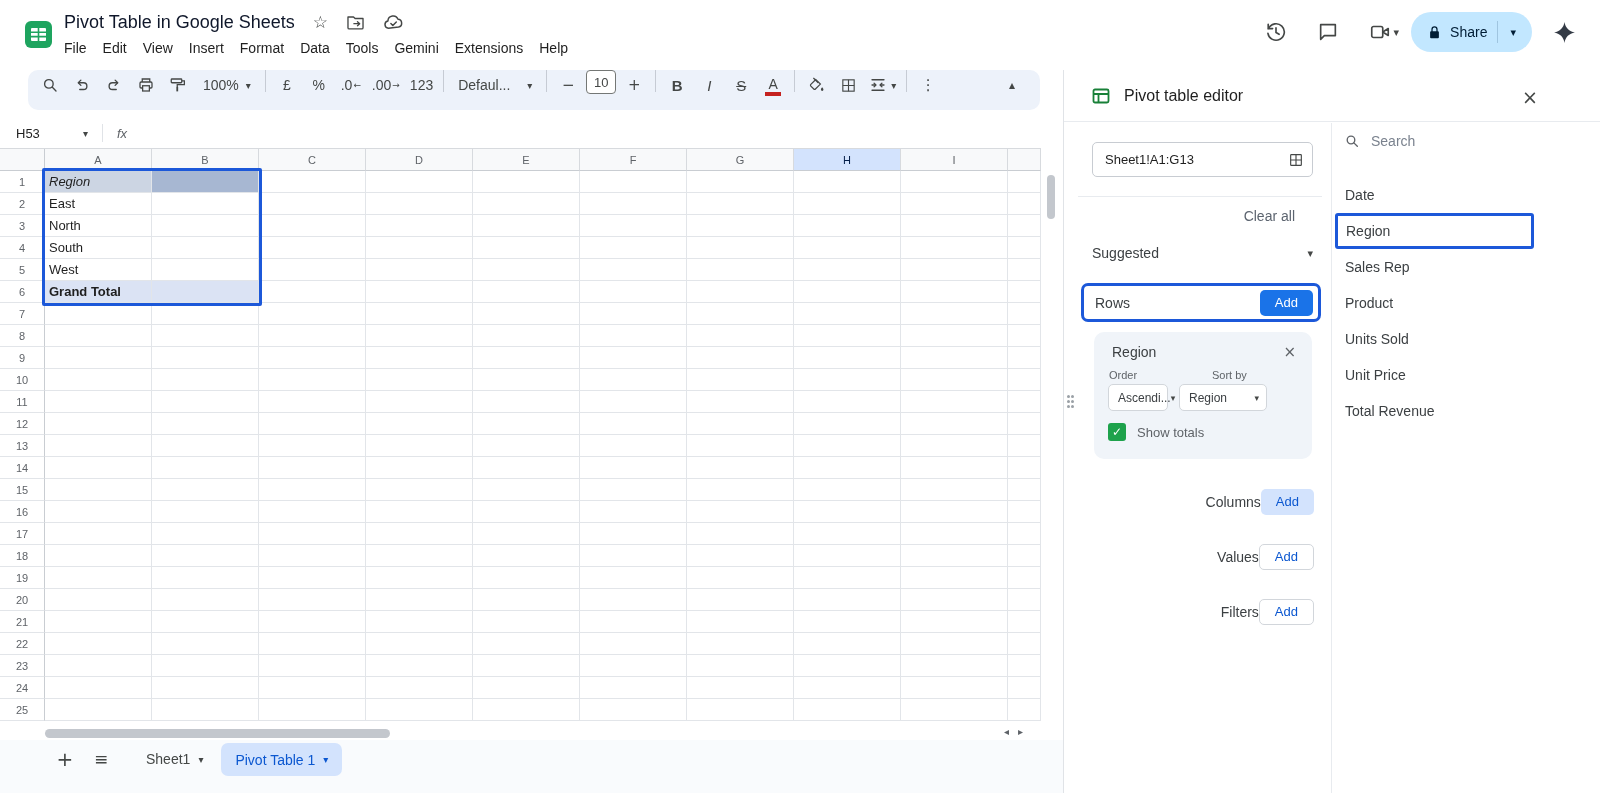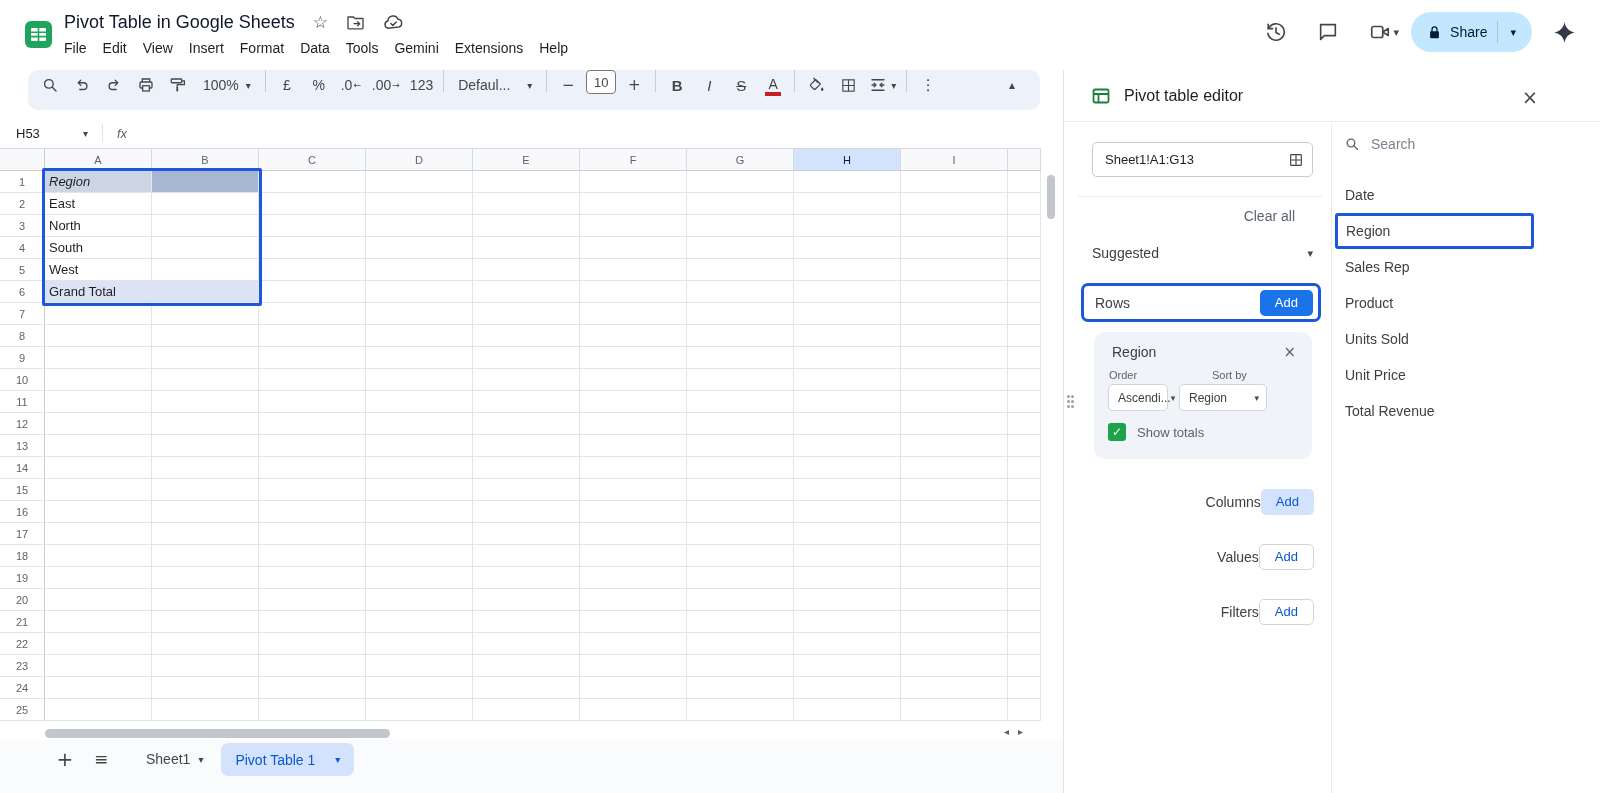--- a/index.html
+++ b/index.html
@@ -58,33 +58,33 @@
 .col-h{width:107px;background:#f8f9fa;border-right:1px solid #d7dade;border-bottom:1px solid #c9cdd2;display:flex;align-items:center;justify-content:center;font-size:11px;color:#5f6368;cursor:pointer}
 .col-h.active{background:#d3e3fd;color:#041e49;font-weight:500}
 .col-h.partial{width:33px}
 .grid-row{display:flex;height:22px}
 .row-num{width:45px;background:#fff;border-right:1px solid #c9cdd2;border-bottom:1px solid #e2e5e9;display:flex;align-items:center;justify-content:center;font-size:11px;color:#5f6368;cursor:pointer}
 .cell{width:107px;border-right:1px solid #e2e5e9;border-bottom:1px solid #e2e5e9;font-size:13px;color:#1f1f1f;display:flex;align-items:center;padding:0 4px;overflow:hidden;white-space:nowrap;cursor:cell}
 .cell.partial{width:33px}
 .cell.a1{font-style:italic;background:#ccd5e3}
 .cell.b1{background:#a7b7d2}
 .cell.total{background:#dbe3f4}
-.cell.bold{font-weight:400}
+.cell.bold{font-weight:700}
 .selection-box{position:absolute;left:42px;top:20px;width:220px;height:138px;border:3px solid #1c58d9;border-radius:2px;pointer-events:none}
 .vscroll-thumb{position:absolute;left:1047px;top:175px;width:8px;height:44px;background:#c3c7cd;border-radius:4px;cursor:pointer}
 .hscroll-thumb{position:absolute;left:45px;top:729px;width:345px;height:9px;background:#c3c7cd;border-radius:5px;cursor:pointer}
 .hscroll-arrows{position:absolute;left:1004px;top:726px;display:flex;gap:9px;font-size:10px;color:#5f6368}
 .hscroll-arrows span{cursor:pointer}
 
 
 .bottom-bar{position:absolute;top:740px;left:0;width:1063px;height:53px;background:#f9fbfd;display:flex;align-items:flex-start;padding:3px 0 0 50px;gap:6px}
 .bb-btn{width:30px;height:32px;font-size:20px;color:#444746;display:flex;align-items:center;justify-content:center;cursor:pointer}
 .bb-menu{font-size:17px}
 .sheet-tab{display:flex;align-items:center;gap:8px;height:32px;padding:0 12px;font-size:14px;font-weight:500;color:#444746;cursor:pointer;margin-left:12px}
-.active-tab{display:flex;align-items:center;gap:20px;height:33px;padding:0 14px;background:#d3e3fd;border-radius:7px;color:#0b57d0;font-size:14px;font-weight:500;cursor:pointer}
+.active-tab{display:flex;align-items:center;gap:8px;height:33px;padding:0 14px;background:#d3e3fd;border-radius:7px;color:#0b57d0;font-size:14px;font-weight:500;cursor:pointer}
 .active-tab .caret{color:#0b57d0}
 
 
 .pivot-panel{position:absolute;left:1063px;top:70px;width:537px;height:723px;background:#fff;border-left:1px solid #e0e3e7}
 .panel-header{position:absolute;top:0;left:0;width:100%;height:52px;border-bottom:1px solid #e8ebef;display:flex;align-items:center;padding-left:27px}
 .panel-title{font-size:16px;color:#1f1f1f;margin-left:13px}
 .panel-close{position:absolute;left:452px;top:13px;width:28px;height:28px;display:flex;align-items:center;justify-content:center;font-size:19px;color:#444746;cursor:pointer}
 .panel-vdiv{position:absolute;left:267px;top:53px;bottom:0;width:1px;background:#e8ebef}
 .drag-handle{position:absolute;left:1px;top:320px;width:12px;height:24px;display:grid;grid-template-columns:repeat(2,4px);grid-auto-rows:5px;align-content:center;justify-content:center;cursor:col-resize}
 .drag-handle i{width:3px;height:3px;border-radius:50%;background:#9aa0a6}
@@ -113,21 +113,21 @@
 .mini-select .caret{font-size:9px}
 .ms-order{width:60px}
 .ms-sort{width:88px}
 .check-row{display:flex;align-items:center;gap:11px;padding:12px 0 0 14px}
 .checkbox{width:18px;height:18px;background:#1ea24c;border-radius:3px;display:flex;align-items:center;justify-content:center;color:#fff;font-size:12px;cursor:pointer}
 .check-label{font-size:13px;color:#5f6368}
 .section-row{position:absolute;left:28px;width:222px;height:27px;display:flex;align-items:center;justify-content:flex-end}
 .sr-columns{top:418px}
 .sr-values{top:473px}
 .sr-filters{top:528px}
-.search-row{position:absolute;left:280px;top:66px;width:185px;height:26px;display:flex;align-items:flex-start;gap:11px}
+.search-row{position:absolute;left:280px;top:58px;width:185px;height:26px;display:flex;align-items:center;gap:11px}
 .search-input{border:0;outline:0;background:transparent;font-size:14px;color:#1f1f1f;width:140px}
 .search-input::placeholder{color:#7a828e}
 .fields-list{position:absolute;left:271px;top:107px;width:199px}
 .field-item{height:36px;display:flex;align-items:center;padding-left:10px;font-size:14px;color:#3c4043;cursor:pointer}
 .field-item.selected{border:3px solid #1c58d9;border-radius:3px;padding-left:8px;background:#fff}
 </style>
 </head>
 <body>
 
 <div class="app">

